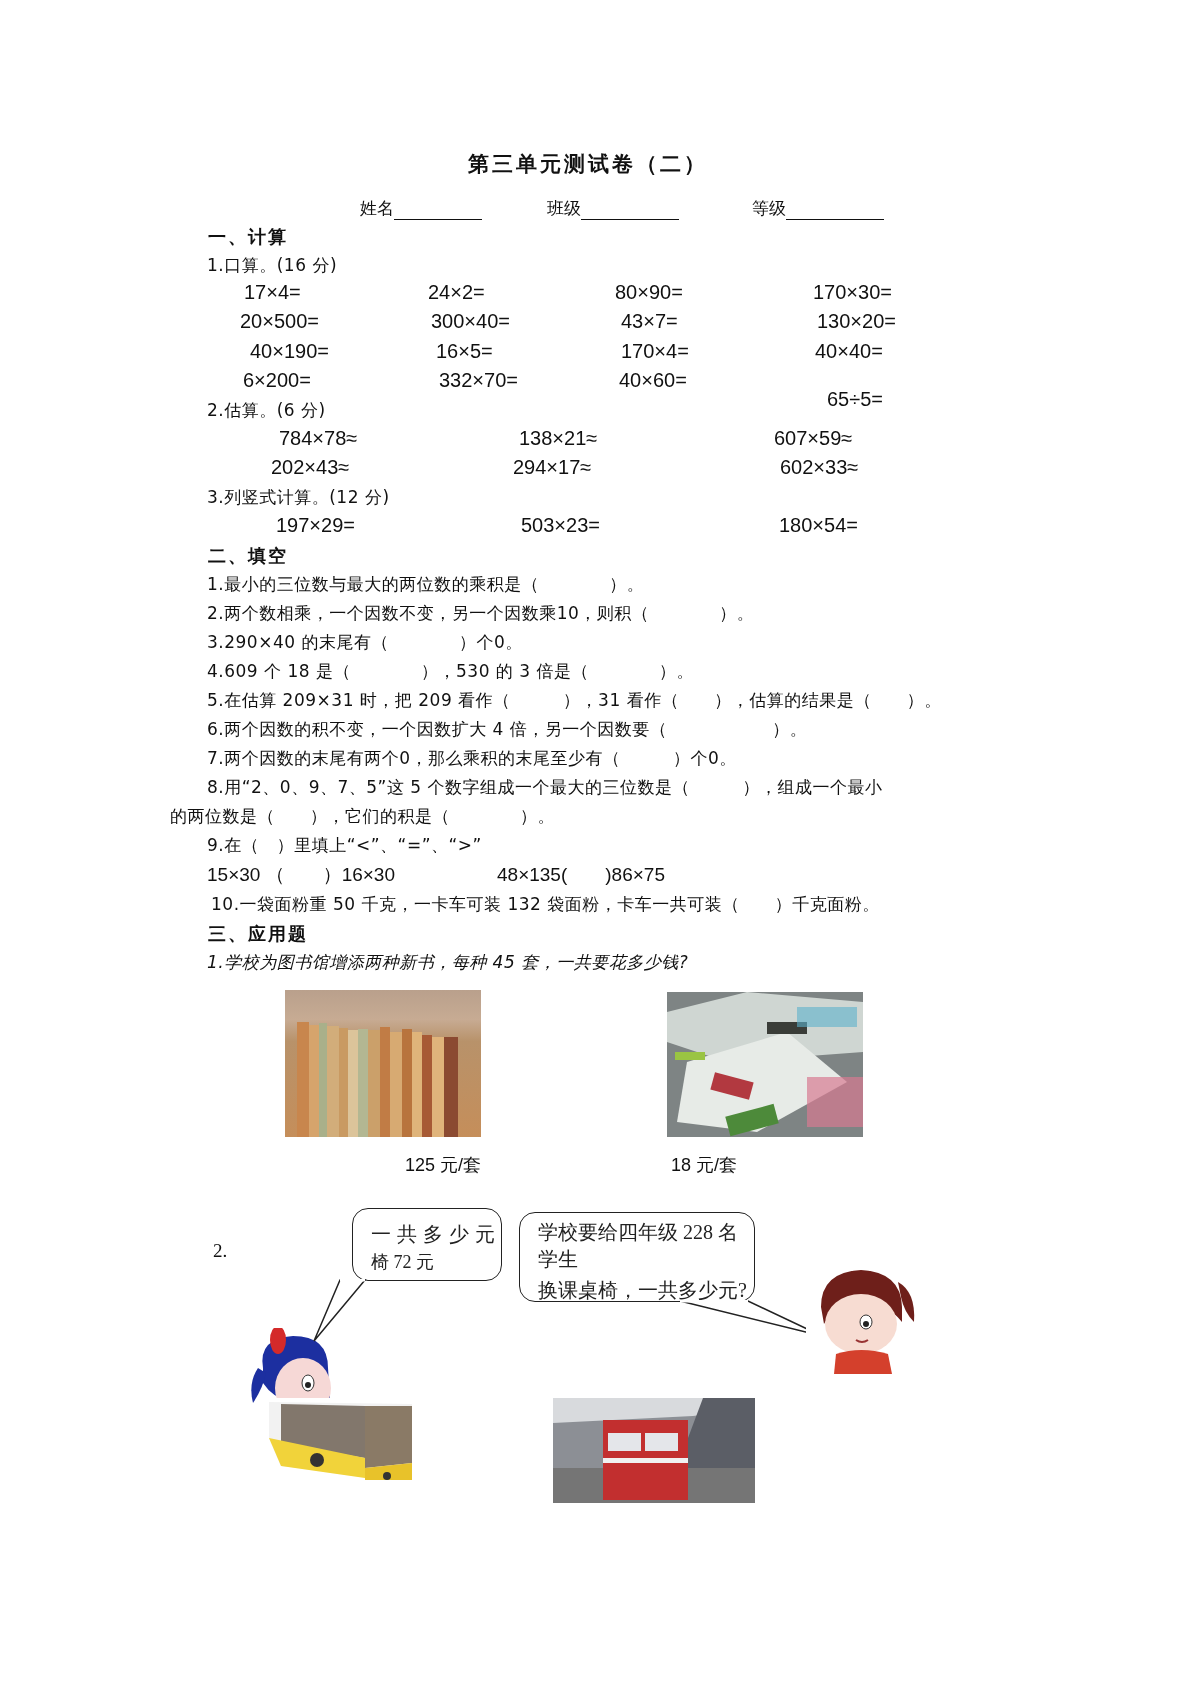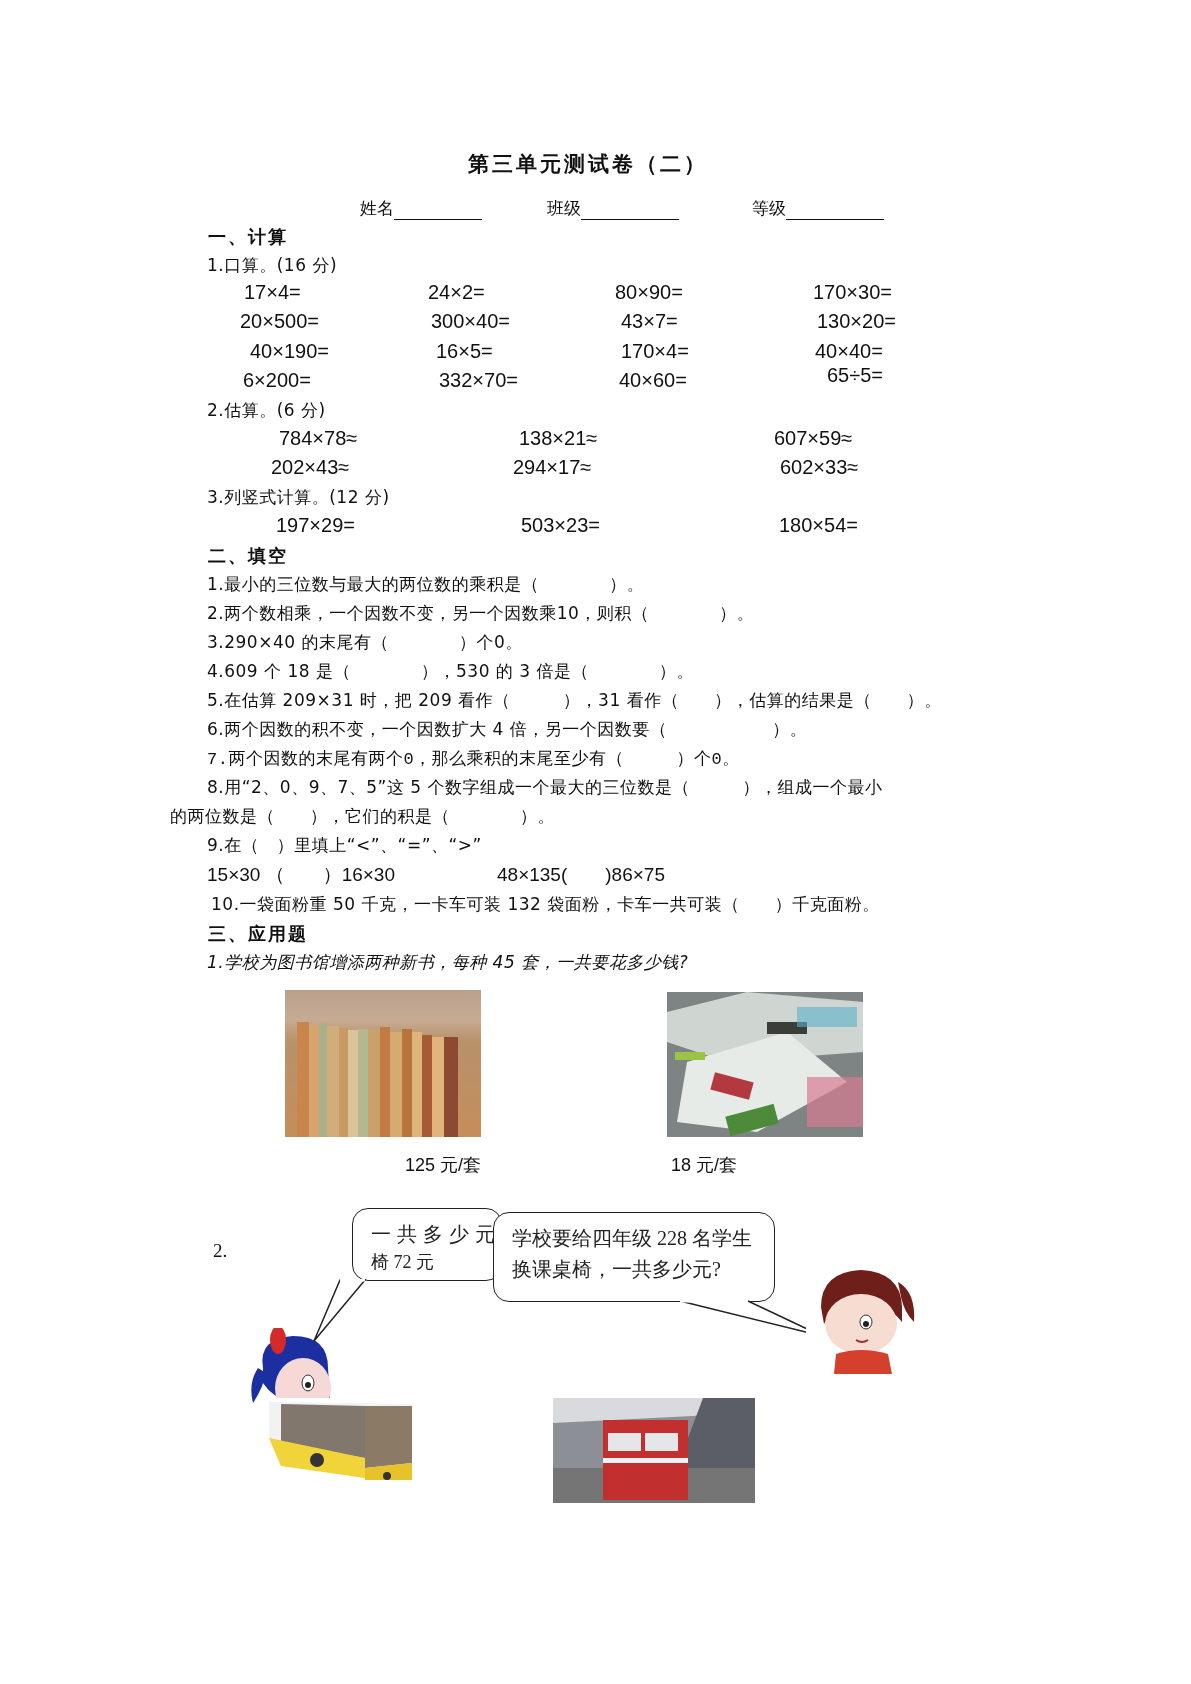--- a/index.html
+++ b/index.html
@@ -52,21 +52,21 @@
 <div class="abs expr" style="left:817px; top:310px;">130×20=</div>
 
 <div class="abs expr" style="left:250px; top:340px;">40×190=</div>
 <div class="abs expr" style="left:436px; top:340px;">16×5=</div>
 <div class="abs expr" style="left:621px; top:340px;">170×4=</div>
 <div class="abs expr" style="left:815px; top:340px;">40×40=</div>
 
 <div class="abs expr" style="left:243px; top:369px;">6×200=</div>
 <div class="abs expr" style="left:439px; top:369px;">332×70=</div>
 <div class="abs expr" style="left:619px; top:369px;">40×60=</div>
-<div class="abs expr" style="left:827px; top:364px;">65÷5=</div>
+<div class="abs expr" style="left:827px; top:388px;">65÷5=</div>
 
 <div class="abs q" style="left:207px; top:399px;">2.估算。(6 分)</div>
 <div class="abs expr" style="left:279px; top:427px;">784×78≈</div>
 <div class="abs expr" style="left:519px; top:427px;">138×21≈</div>
 <div class="abs expr" style="left:774px; top:427px;">607×59≈</div>
 <div class="abs expr" style="left:271px; top:456px;">202×43≈</div>
 <div class="abs expr" style="left:513px; top:456px;">294×17≈</div>
 <div class="abs expr" style="left:780px; top:456px;">602×33≈</div>
 
 <div class="abs q" style="left:207px; top:486px;">3.列竖式计算。(12 分)</div>
@@ -74,21 +74,21 @@
 <div class="abs expr" style="left:521px; top:514px;">503×23=</div>
 <div class="abs expr" style="left:779px; top:514px;">180×54=</div>
 
 <div class="abs sec" style="left:208px; top:544px;">二、填空</div>
 <div class="abs q" style="left:207px; top:573px;">1.最小的三位数与最大的两位数的乘积是（　　　　）。</div>
 <div class="abs q" style="left:207px; top:602px;">2.两个数相乘，一个因数不变，另一个因数乘10，则积（　　　　）。</div>
 <div class="abs q" style="left:207px; top:631px;">3.290×40 的末尾有（　　　　）个0。</div>
 <div class="abs q" style="left:207px; top:660px;">4.609 个 18 是（　　　　），530 的 3 倍是（　　　　）。</div>
 <div class="abs q" style="left:207px; top:689px;">5.在估算 209×31 时，把 209 看作（　　　），31 看作（　　），估算的结果是（　　）。</div>
 <div class="abs q" style="left:207px; top:718px;">6.两个因数的积不变，一个因数扩大 4 倍，另一个因数要（　　　　　　）。</div>
-<div class="abs q" style="left:207px; top:747px;font-family:Liberation Mono, monospace;">7.两个因数的末尾有两个0，那么乘积的末尾至少有（　　　）个0。</div>
+<div class="abs q" style="left:207px; top:747px;">7.两个因数的末尾有两个0，那么乘积的末尾至少有（　　　）个0。</div>
 <div class="abs q" style="left:207px; top:776px;">8.用“2、0、9、7、5”这 5 个数字组成一个最大的三位数是（　　　），组成一个最小</div>
 <div class="abs q" style="left:170px; top:805px;">的两位数是（　　），它们的积是（　　　　）。</div>
 <div class="abs q" style="left:207px; top:834px;">9.在（　）里填上“&lt;”、“=”、“&gt;”</div>
 <div class="abs expr" style="left:207px; top:862px; font-size:19px;">15×30 （　　）16×30</div>
 <div class="abs expr" style="left:497px; top:862px; font-size:19px;">48×135(　　)86×75</div>
 <div class="abs q" style="left:211px; top:893px;">10.一袋面粉重 50 千克，一卡车可装 132 袋面粉，卡车一共可装（　　）千克面粉。</div>
 
 <div class="abs sec" style="left:208px; top:922px;">三、应用题</div>
 <div class="abs q" style="left:207px; top:951px;font-style:italic;">1.学校为图书馆增添两种新书，每种 45 套，一共要花多少钱?</div>
 
@@ -148,21 +148,21 @@
 
 <div class="bubble" style="left:352px; top:1208px; width:150px; height:73px; padding:12px 0 0 18px;">
   <div style="letter-spacing:6px;">一共多少元</div>
   <div style="font-size:18px; margin-top:2px;">椅 72 元</div>
 </div>
 <svg class="abs" style="left:310px; top:1279px;" width="80" height="70" viewBox="0 0 80 70">
   <polygon points="30,1 55,1 4,62" fill="#fff" stroke="#222" stroke-width="1.5"></polygon>
   <line x1="30" y1="1" x2="55" y2="1" stroke="#fff" stroke-width="3"></line>
 </svg>
 
-<div class="bubble" style="left:493px; top:1212px; width:282px; height:90px; padding:12px 0 0 18px;">
+<div class="bubble" style="left:519px; top:1212px; width:236px; height:90px; padding:6px 0 0 18px;">
   <div>学校要给四年级 228 名学生</div>
   <div style="margin-top:4px;">换课桌椅，一共多少元?</div>
 </div>
 <svg class="abs" style="left:560px; top:1300px;" width="270" height="40" viewBox="0 0 270 40">
   <polygon points="120,1 188,1 262,36" fill="#fff" stroke="#222" stroke-width="1.5"></polygon>
   <line x1="120" y1="1" x2="188" y2="1" stroke="#fff" stroke-width="3"></line>
 </svg>
 
 <svg class="abs" style="left:806px; top:1262px;" width="116" height="112" viewBox="0 0 116 112">
   <rect x="0" y="0" width="116" height="112" fill="#ffffff"></rect>

